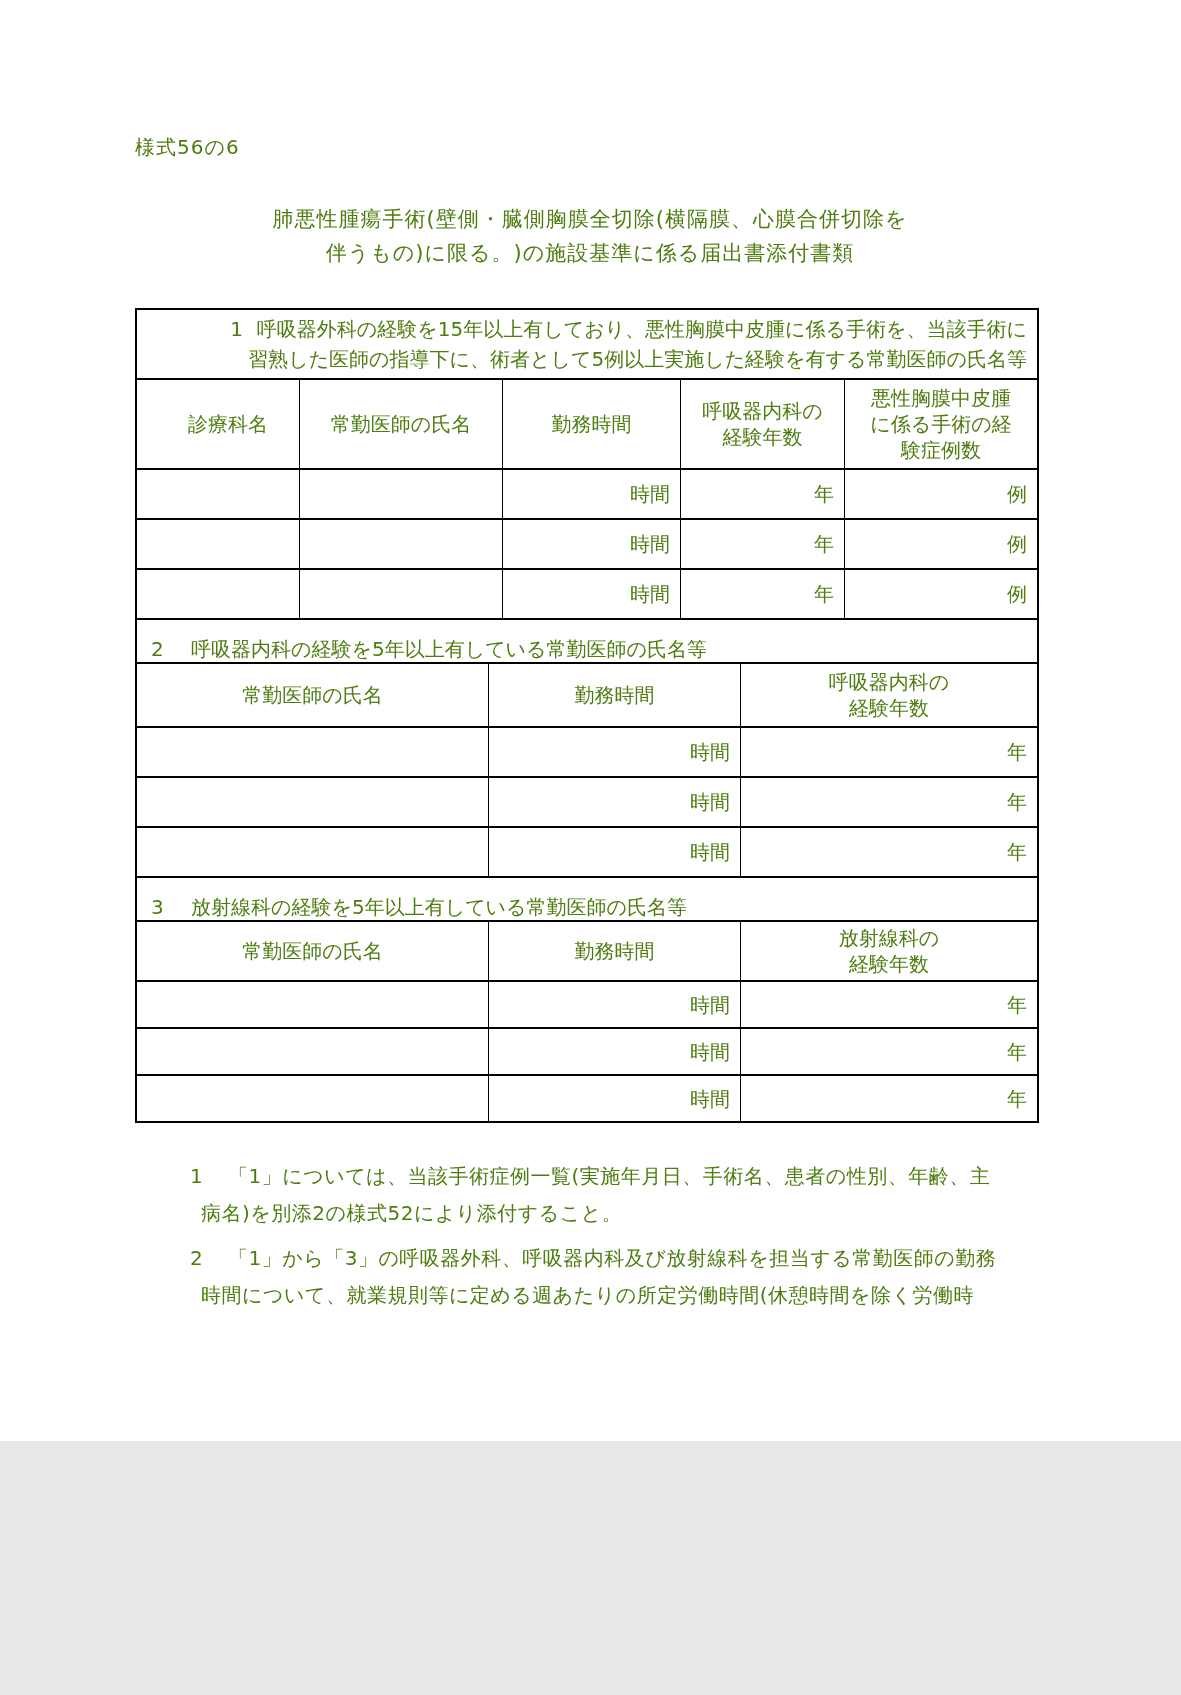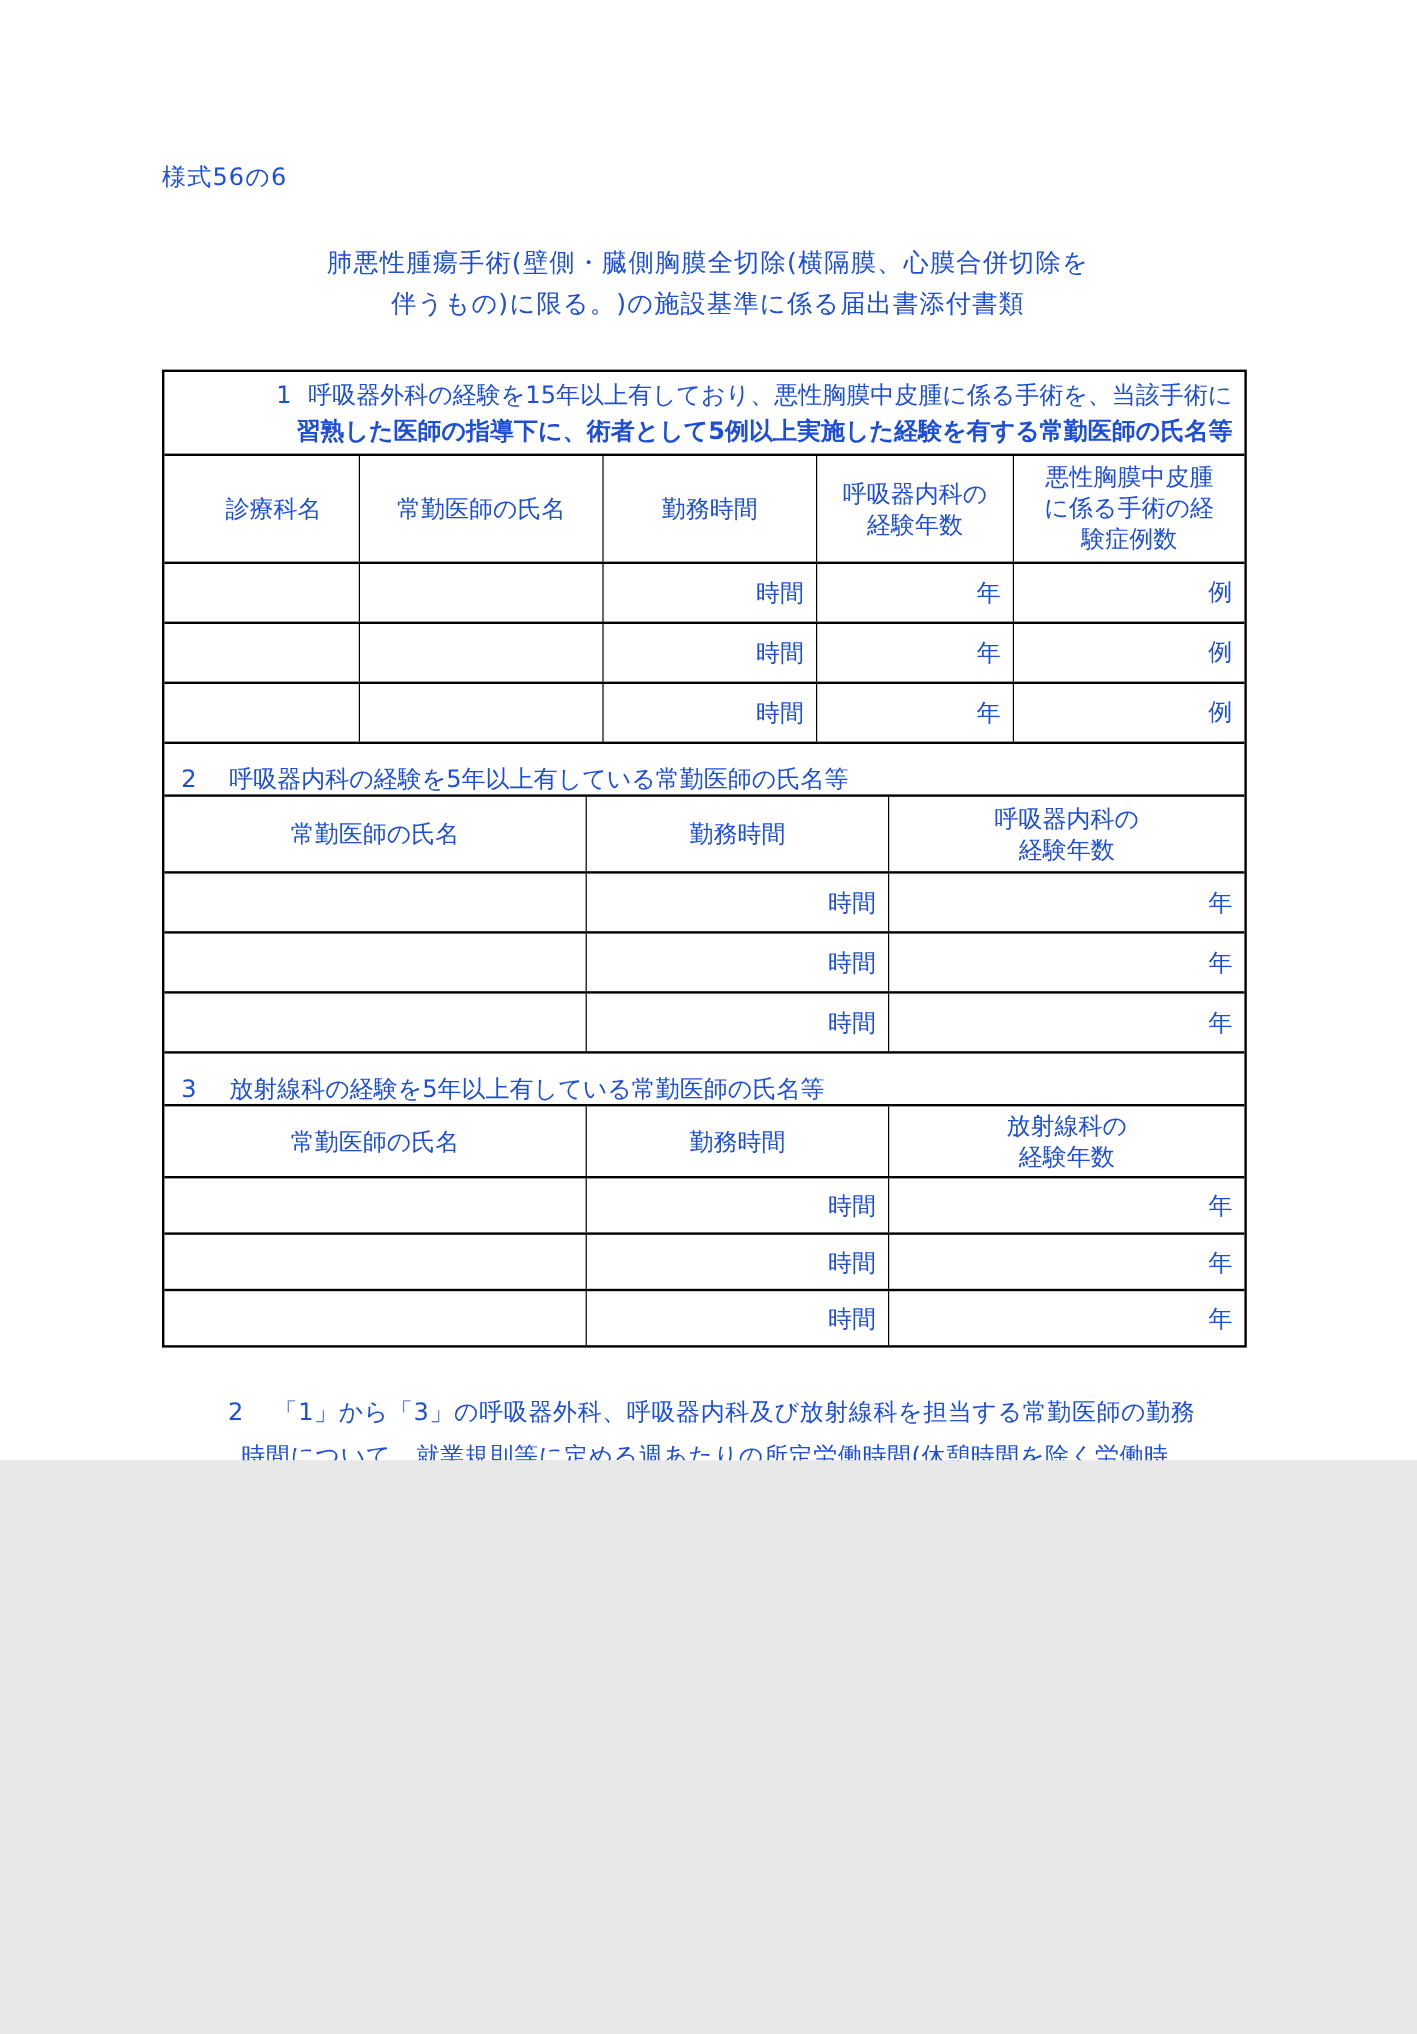--- a/index.html
+++ b/index.html
@@ -1,21 +1,21 @@
 <!DOCTYPE html>
 <html><head>
 <meta charset="utf-8">
 <style>
   html,body{margin:0;padding:0;background:#e8e8e8;}
   .page{
     position:relative;
-    width:1181px;height:1217px;
+    width:1181px;height:1441px;
     background:#ffffff;
     font-family:"DejaVu Sans","Liberation Sans",sans-serif;
-    color:#1d4ed8;
+    color:#4d7c0f;
     overflow:hidden;
   }
   .form-number{
     position:absolute;left:135px;top:134px;
     font-size:20px;letter-spacing:1px;
   }
   .doc-title{
     position:absolute;left:140px;top:192px;width:900px;
     text-align:center;font-size:21px;line-height:34px;letter-spacing:1px;margin-top:10px;
   }
@@ -25,21 +25,21 @@
     font-size:20px;
   }
   .tpart{border-top:2px solid #000;}
   .tpart:first-child{border-top:none;text-align:right;}
   
   .band{padding:4px 10px 0 14px;box-sizing:border-box;}
   .band1{height:68px;}
   .band-sm{height:44px;display:flex;align-items:center;padding-top:16px;}
   .band-line{line-height:30px;white-space:nowrap;}
   .band-num{display:inline-block;min-width:26px;margin-right:14px;}
-  .band-cont{margin-left:28px;line-height:30px;white-space:nowrap;font-weight:bold;}
+  .band-cont{margin-left:28px;line-height:30px;white-space:nowrap;}
   
   .trow{display:flex;width:100%;}
   .hrow1{height:88px;}
   .hrow2{height:62px;}
   .hrow3{height:58px;}
   .drow1{height:48px;}
   .drow2{height:48px;}
   .drow3{height:45px;}
   .cell{
     box-sizing:border-box;border-left:1px solid #000;
@@ -179,20 +179,26 @@
     <div class="tpart trow drow3">
       <div class="cell t2c1"></div>
       <div class="cell t2c2 unit">時間</div>
       <div class="cell t2c3 unit">年</div>
     </div>
 
   </div>
 
   <div class="notes">
 
+    <div class="note">
+      <div class="note-line note-first">
+        <span class="note-num">1</span><span>「1」については、当該手術症例一覧(実施年月日、手術名、患者の性別、年齢、主</span>
+      </div>
+      <div class="note-line note-cont">病名)を別添2の様式52により添付すること。</div>
+    </div>
 
     <div class="note">
       <div class="note-line note-first">
         <span class="note-num">2</span><span>「1」から「3」の呼吸器外科、呼吸器内科及び放射線科を担当する常勤医師の勤務</span>
       </div>
       <div class="note-line note-cont">時間について、就業規則等に定める週あたりの所定労働時間(休憩時間を除く労働時</div>
     </div>
   </div>
 
 </div>

